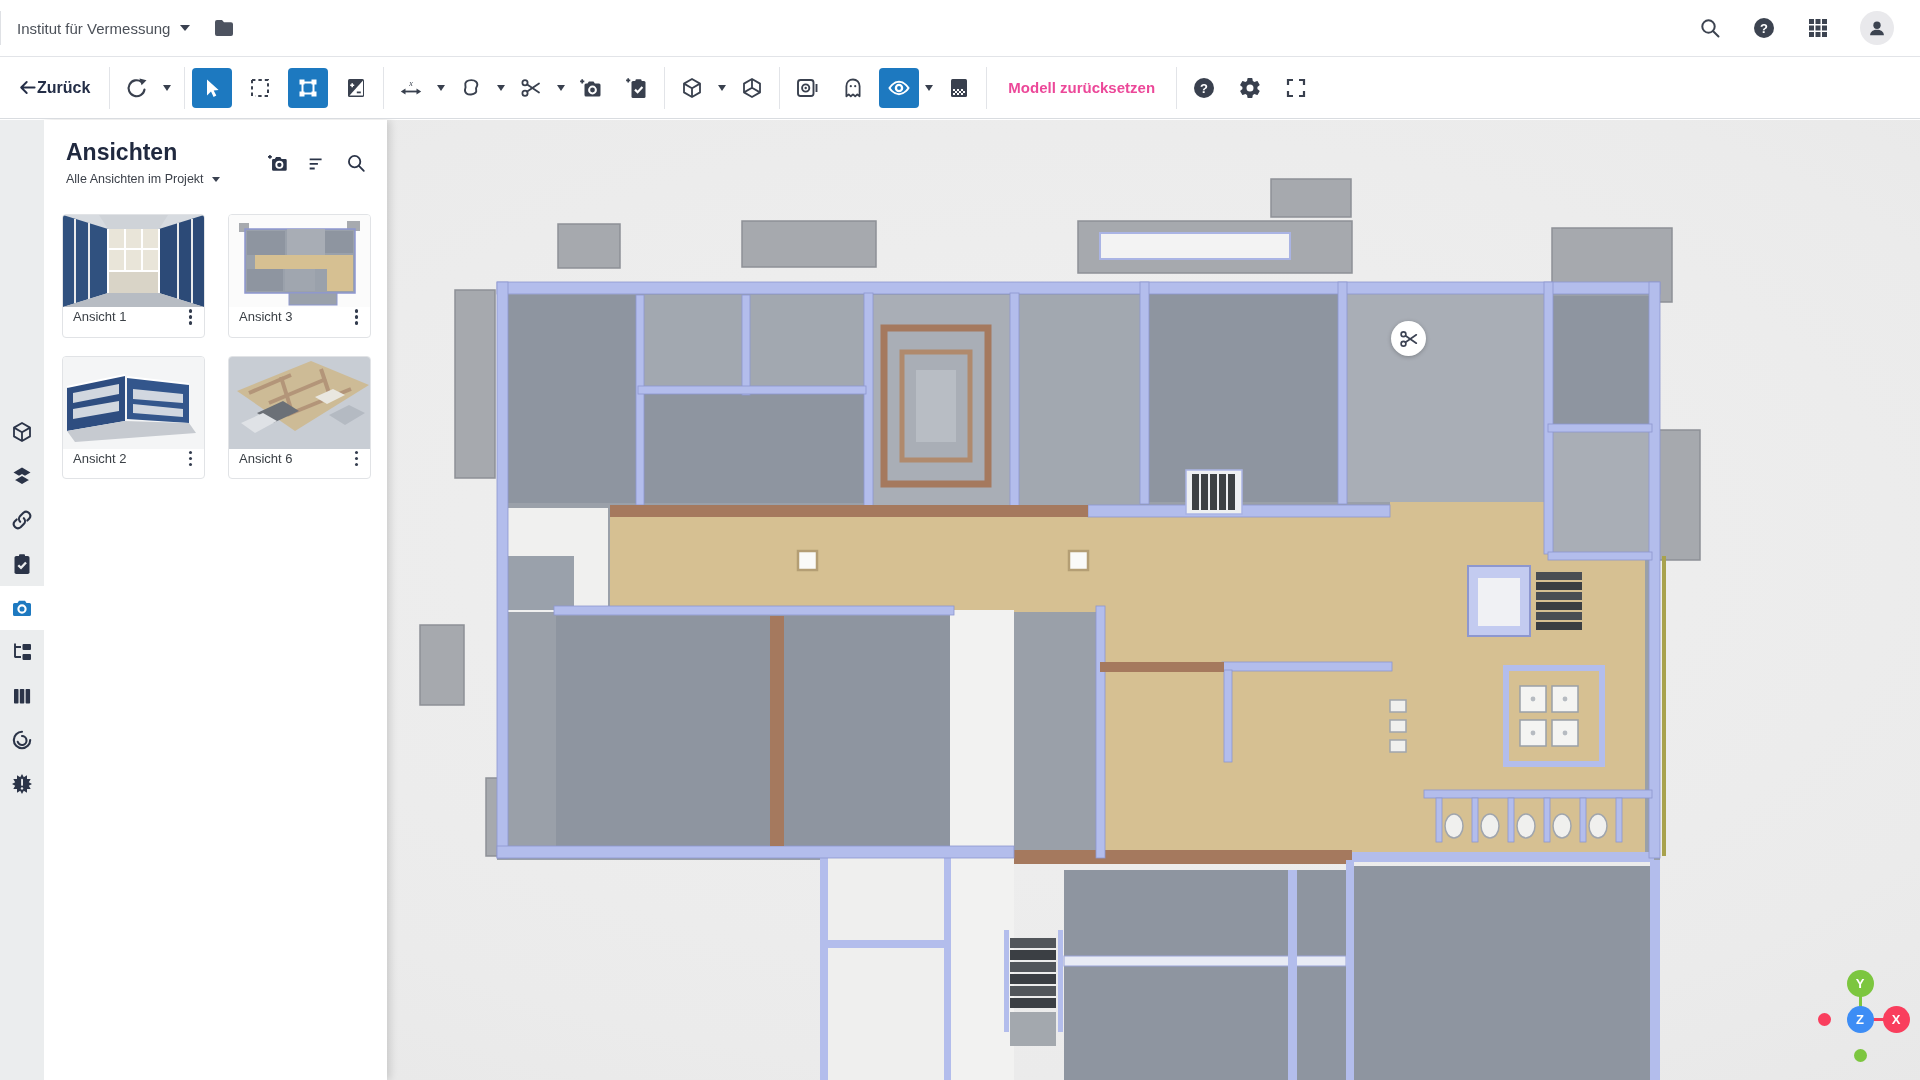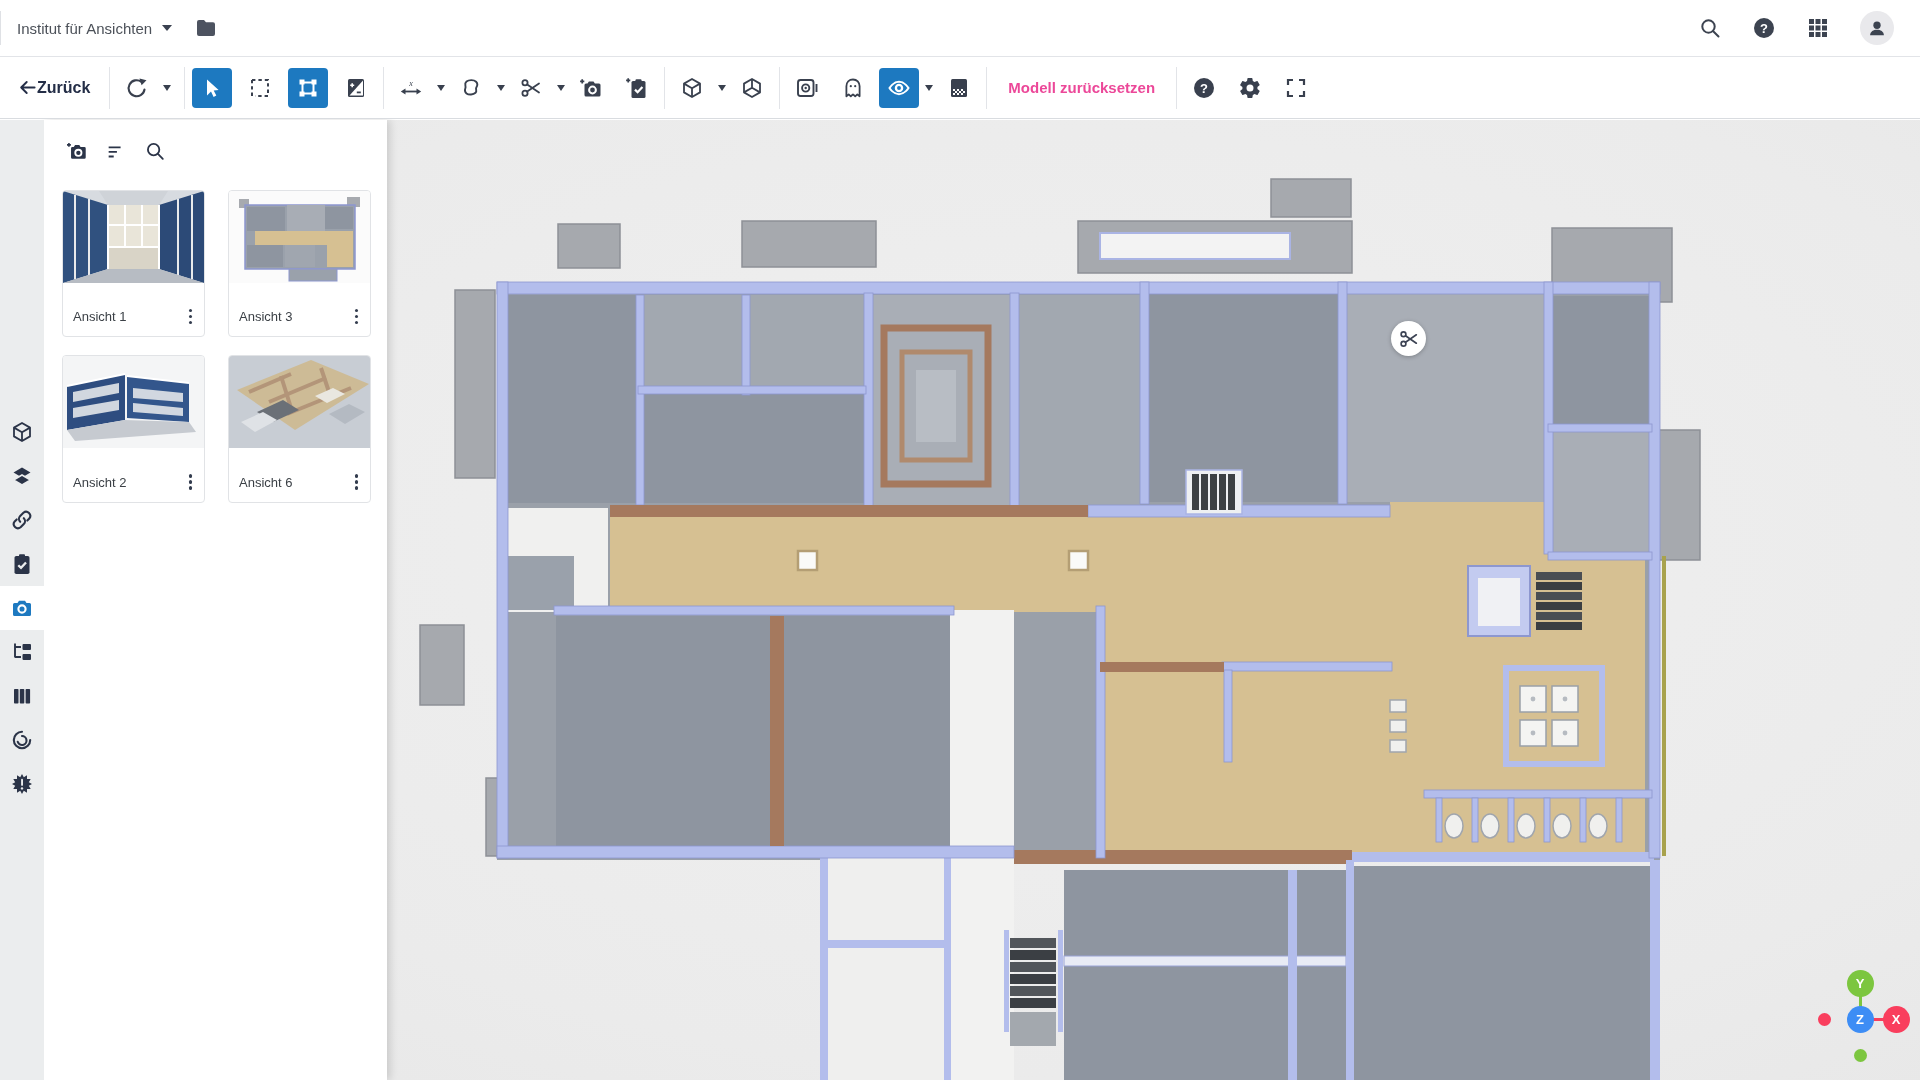--- a/index.html
+++ b/index.html
@@ -55,21 +55,21 @@
   .panel-titles{flex:1;}
   .panel-title{font-size:23px;font-weight:700;color:#20293f;line-height:1.1;}
   .panel-filter{margin-top:7px;display:flex;align-items:center;gap:8px;font-size:12.5px;color:#3c414a;cursor:pointer;}
   .panel-filter .caret{border-top-width:5px;border-left-width:4px;border-right-width:4px;}
   .panel-actions{display:flex;align-items:center;gap:17px;color:#2b3448;}
   .panel-actions .abtn{cursor:pointer;display:flex;}
   .cards{display:grid;grid-template-columns:141px 141px;column-gap:25px;row-gap:18px;
          padding:22px 0 0 18px;}
   .card{width:141px;border:1px solid #e1e3e6;border-radius:4px;overflow:hidden;background:#fff;}
   .card-img{width:141px;height:92px;display:block;cursor:pointer;}
-  .card-foot{display:flex;align-items:center;justify-content:space-between;padding:24px 8px 10px 10px;}
+  .card-foot{display:flex;align-items:center;justify-content:space-between;padding:0 8px 10px 10px;}
   .card-label{font-size:13px;color:#3b4046;}
   .kebab{display:flex;flex-direction:column;gap:2.6px;padding:2px 4px;cursor:pointer;}
   .kebab i{width:3.4px;height:3.4px;border-radius:50%;background:#333c4e;display:block;}
 
   
   .canvas{position:absolute;left:44px;top:120px;right:0;bottom:0;
           background:radial-gradient(ellipse at 55% 45%, #f0f0f0 0%, #ebebeb 70%, #e7e7e7 100%);z-index:10;}
   .plan-svg{position:absolute;left:0;top:0;width:1876px;height:960px;}
   .fab{position:absolute;left:1347px;top:201px;width:35px;height:35px;border-radius:50%;background:#fff;
        box-shadow:0 1px 4px rgba(0,0,0,.25);display:flex;align-items:center;justify-content:center;
@@ -256,21 +256,21 @@
       </symbol>
     <symbol id="i-folder" viewBox="0 0 24 24">
         <path d="M3 6a2 2 0 0 1 2-2h5l2 2.2h7a2 2 0 0 1 2 2V18a2 2 0 0 1-2 2H5a2 2 0 0 1-2-2z" fill="currentColor"></path>
       </symbol>
   </defs>
 </svg>
 
 <div class="header">
   <div class="hdr-divider"></div>
   <div class="project-sel">
-    <span class="project-name">Institut für Ansichten</span>
+    <span class="project-name">Institut für Vermessung</span>
     <span class="caret"></span>
   </div>
   <div class="folder-btn hdr-icon-btn">
     <svg class="ic24" style="color:#4d5360">
         <use href="#i-folder"></use>
       </svg>
   </div>
   <div class="hdr-right">
     <div class="hdr-icon-btn">
         <svg class="ic24" style="color:#3c4350">
@@ -651,20 +651,27 @@
     </div>
   <div class="rail-item">
       <svg class="ic24">
         <use href="#i-burst"></use>
       </svg>
     </div>
 </div>
 
 <div class="panel">
   <div class="panel-head">
+    <div class="panel-titles">
+      <div class="panel-title">Ansichten</div>
+      <div class="panel-filter">
+        <span>Alle Ansichten im Projekt</span>
+        <span class="caret"></span>
+      </div>
+    </div>
     <div class="panel-actions">
       <span class="abtn">
           <svg class="ic">
             <use href="#i-camera-plus"></use>
           </svg>
         </span>
       <span class="abtn">
           <svg class="ic">
             <use href="#i-sort"></use>
           </svg>

